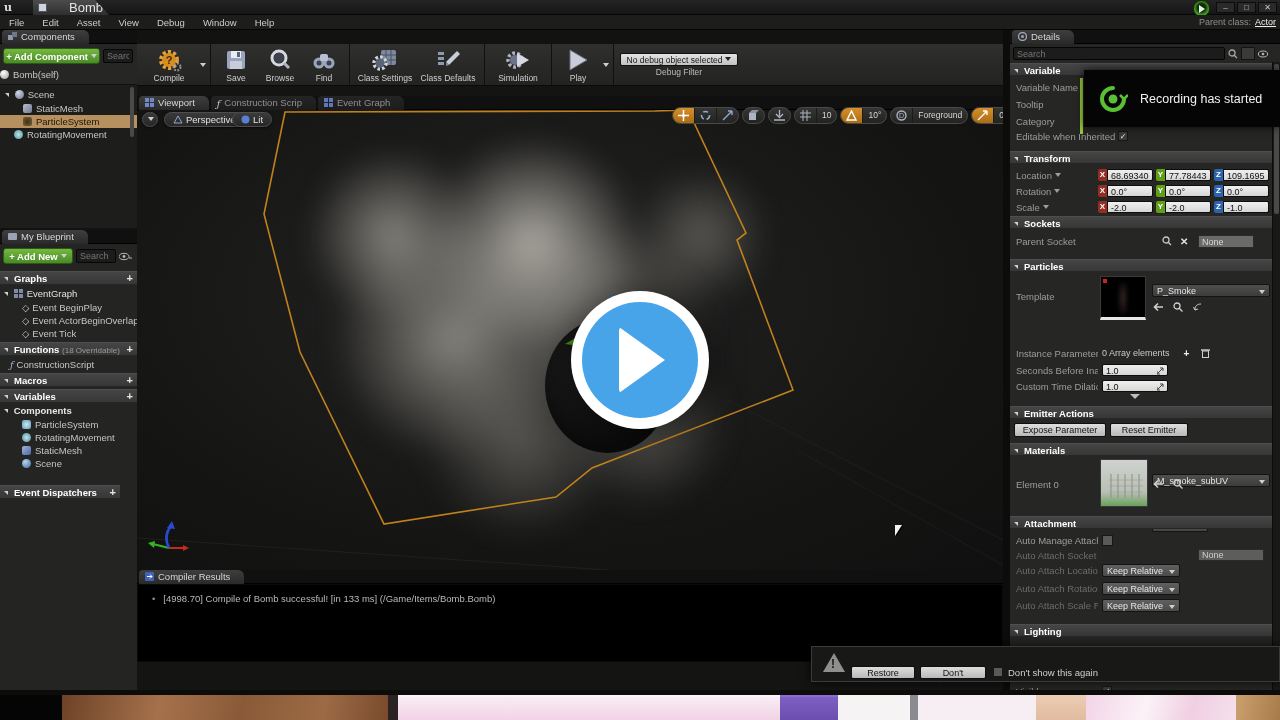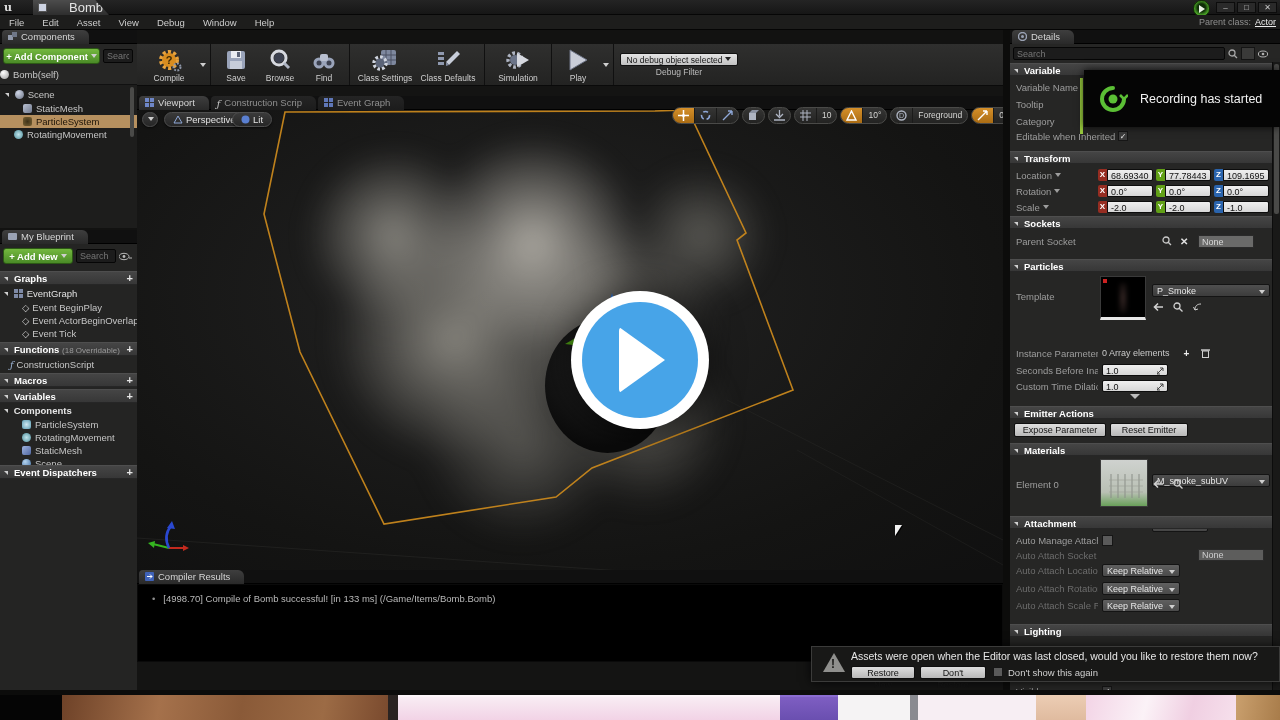--- a/index.html
+++ b/index.html
@@ -230,21 +230,21 @@
     </div>
     <div class="treerow" style="top:187px;padding-left:22px">
       <span class="ti" style="background:radial-gradient(circle,#bfe3ea,#4e8e9a);border-radius:50%"></span><span>RotatingMovement</span>
     </div>
     <div class="treerow" style="top:200px;padding-left:22px">
       <span class="ti" style="background:linear-gradient(135deg,#9fb4e0,#4f66a0)"></span><span>StaticMesh</span>
     </div>
     <div class="treerow" style="top:213px;padding-left:22px">
       <span class="ti" style="background:radial-gradient(circle at 35% 30%,#b4d4f0,#3f6ca0);border-radius:50%"></span><span>Scene</span>
     </div>
-    <div class="hdr" style="left:0;top:221px;width:137px;height:14px">
+    <div class="hdr" style="left:0;top:241px;width:120px;height:14px">
       <span>Event Dispatchers</span><span class="plus">+</span>
     </div>
   </div>
 
   <div class="tb-body">
     <div class="tb-group">
       <div class="tb-btn">
         <div class="icn">
           <svg width="26" height="24">
             <circle cx="13" cy="12" r="8" fill="none" stroke="#e8a33d" stroke-width="4" stroke-dasharray="3 2.2"></circle>
@@ -738,21 +738,20 @@
     <svg style="margin-left:14px" width="30" height="30">
       <path d="M15,4 A11,11 0 1 0 26,15" fill="none" stroke="#5bbf35" stroke-width="4" stroke-linecap="round"></path>
       <path d="M26,15 l-4,-4 M26,15 l4,-4" stroke="#5bbf35" stroke-width="2.6"></path>
       <circle cx="15" cy="15" r="4.5" fill="#5bbf35"></circle>
     </svg>
     <div class="txt">Recording has started</div>
   </div>
 
   <div class="dialog">
     <div class="warn"></div>
-    <div class="msg">Assets were open when the Editor was last closed, would you like to restore them now?</div>
     <div class="lightbtn btn" style="left:39px;width:64px">Restore Now</div>
     <div class="lightbtn btn" style="left:108px;width:66px">Don't Restore</div>
     <span class="chk lit" style="position:absolute;left:181px;top:20px;width:10px;height:10px"></span>
     <span style="position:absolute;left:196px;top:20px;color:#cfcfcf;font-size:9.5px">Don't show this again</span>
   </div>
 
   <div class="abs" style="left:0;top:690px;width:1280px;height:5px;background:#0c0c0b"></div>
   <div class="video-strip">
     <div style="width:62px;background:#050505"></div>
     <div style="width:326px;background:linear-gradient(100deg,#6e4228 0%,#a5714b 30%,#8a5a38 55%,#9c6b45 80%,#7a4a2e 100%)"></div>

